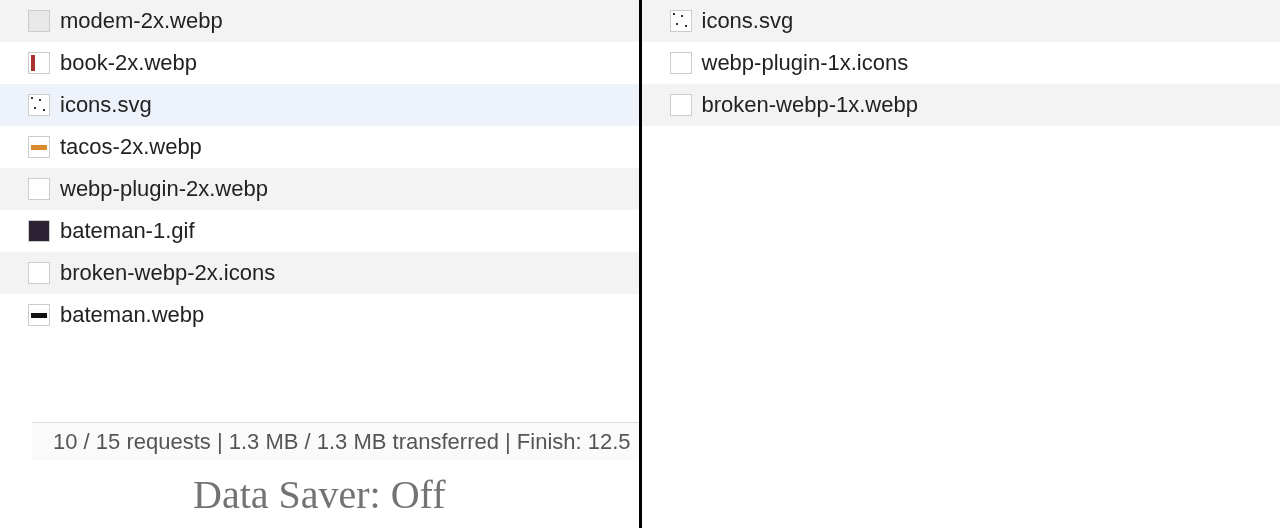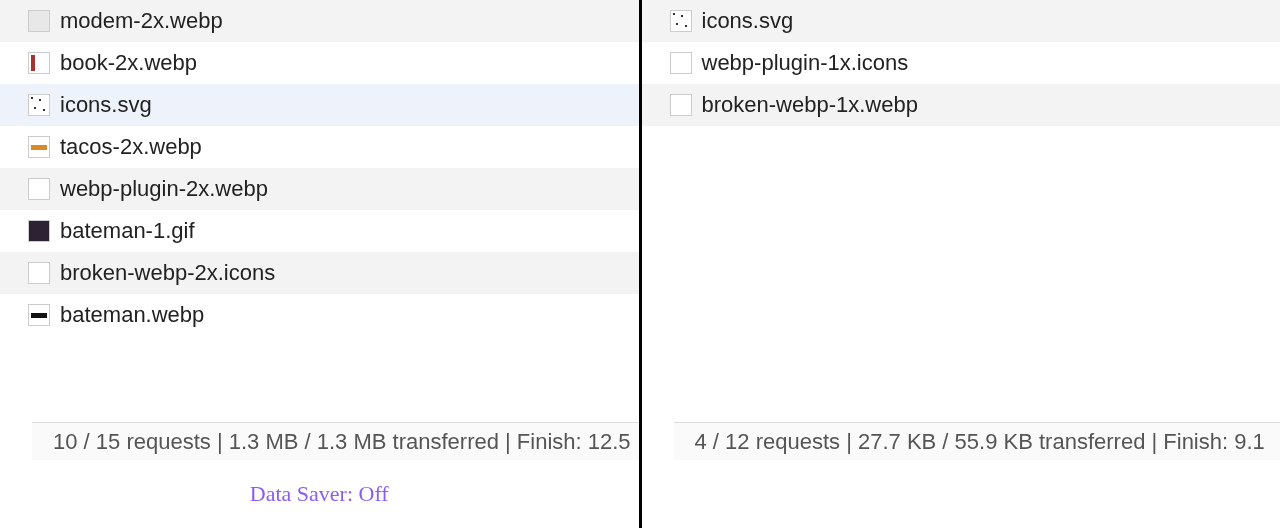--- a/index.html
+++ b/index.html
@@ -8,21 +8,21 @@
   .pane { flex: 1; display: flex; flex-direction: column; position: relative; overflow: hidden; }
   .pane.left { border-right: 3px solid #000; }
   .list { flex: 0 0 auto; }
   .row { display: flex; align-items: center; height: 42px; padding-left: 28px; font-size: 22px; color: #222; }
   .row:nth-child(odd) { background: #f3f3f3; }
   .row:nth-child(even) { background: #ffffff; }
   .row.selected { background: #eef3fb; }
   .thumb { width: 22px; height: 22px; margin-right: 10px; border: 1px solid #ccc; background: #fff; display: flex; align-items: center; justify-content: center; font-size: 11px; overflow: hidden; }
   .thumb-inner { width: 100%; height: 100%; }
   .status { height: 38px; line-height: 38px; padding: 0 21px; font-size: 22px; color: #555; border-top: 1px solid #ddd; background: #fafafa; white-space: nowrap; overflow: hidden; position: absolute; left:0; right:0; bottom: 68px; margin-left: 32px; }
-  .caption { position: absolute; left:0; right:0; bottom: 0; height: 68px; display:flex; align-items:center; justify-content:center; font-size: 22px; color: #8b5cf6; font-family: Georgia, 'Times New Roman', serif; }
+  .caption { position: absolute; left:0; right:0; bottom: 0; height: 68px; display:flex; align-items:center; justify-content:center; font-size: 40px; color: #737373; font-family: Georgia, 'Times New Roman', serif; }
   
 </style>
 </head>
 <body>
 
 <div class="wrap">
   <div class="pane left">
     <div class="list" id="list-left">
         <div class="row">
           <span class="thumb">
@@ -106,15 +106,14 @@
           </span>
           <span>webp-plugin-1x.icons</span>
         </div>
         <div class="row">
           <span class="thumb">
             <span class="thumb-inner" style="display: block; position: relative; background: rgb(255, 255, 255);"></span>
           </span>
           <span>broken-webp-1x.webp</span>
         </div>
       </div>
-    <div class="status">4 / 12 requests | 27.7 KB / 55.9 KB transferred | Finish: 9.1</div>
   </div>
 </div>
 
 </body></html>

